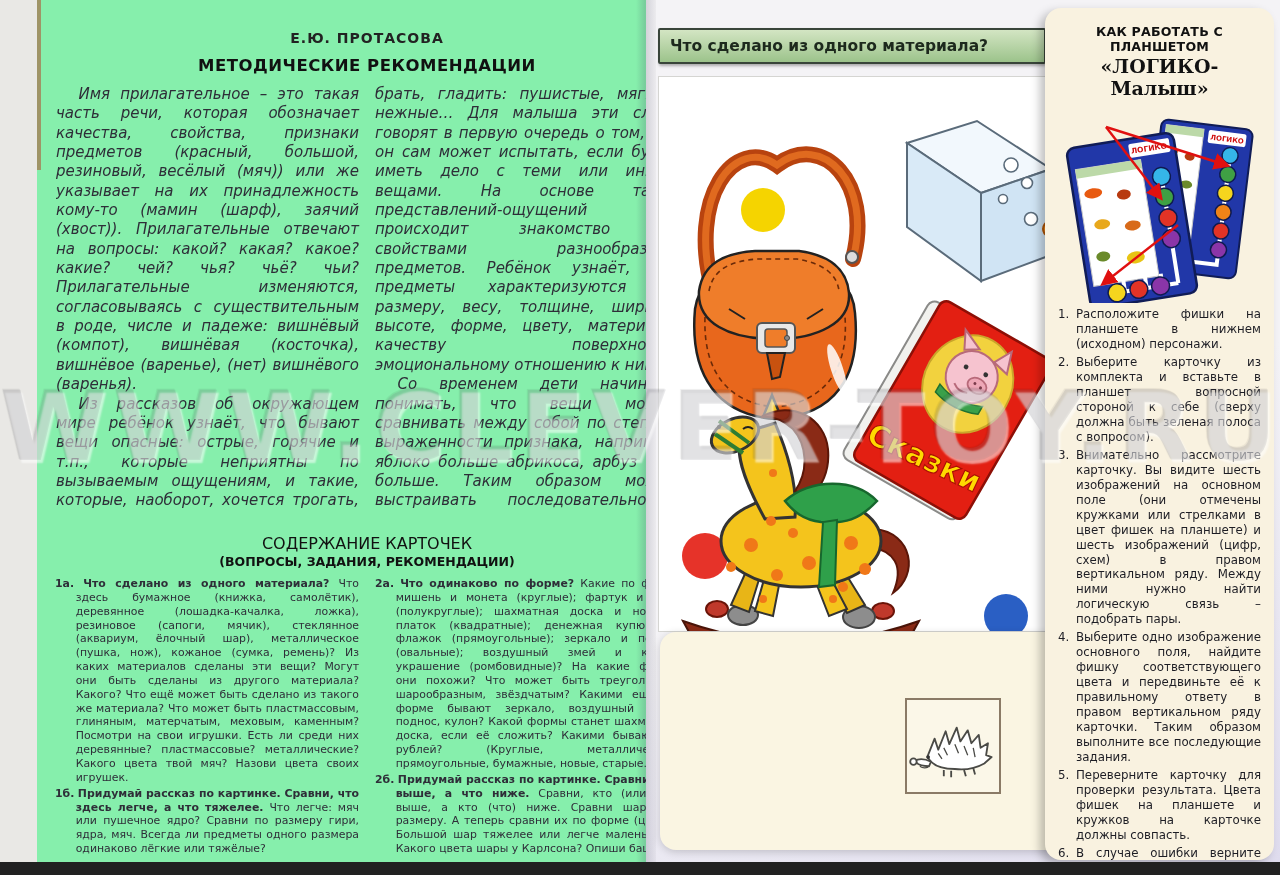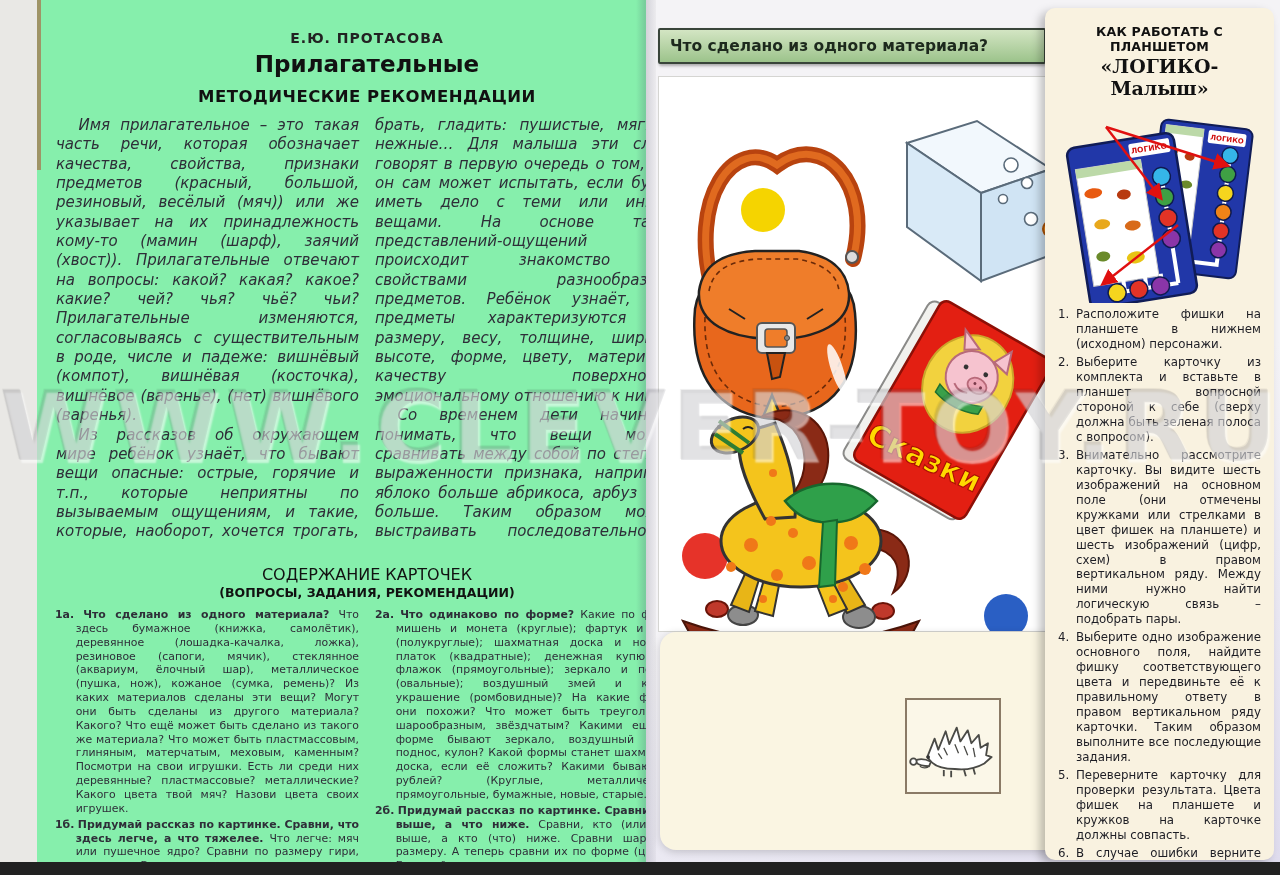--- a/index.html
+++ b/index.html
@@ -32,21 +32,21 @@
                 background:linear-gradient(180deg,#d3e5c3,#9cc38b);border:2px solid #39453a;border-radius:2px;
                 display:flex;align-items:center;padding-left:10px;font-weight:bold;font-size:15.5px;color:#1d291d;
                 box-shadow:1px 2px 3px rgba(0,0,0,.3);z-index:2;}
   .illo-card{position:absolute;left:12px;top:76px;width:500px;height:556px;background:#fff;
              border:1px solid #d5d5d2;box-sizing:border-box;overflow:hidden;z-index:1;}
   .answer-card{position:absolute;left:14px;top:632px;width:496px;height:218px;background:#faf5e2;
                border-radius:16px;box-shadow:0 2px 8px rgba(0,0,0,.18);z-index:3;}
   .hedgehog-frame{position:absolute;left:245px;top:66px;width:96px;height:96px;background:#fbf7e8;
                   border:2px solid #8a7a66;box-sizing:border-box;}
   .howto{position:absolute;left:399px;top:8px;width:229px;height:852px;box-sizing:border-box;
-         background:#f9f2e0;border-radius:10px;box-shadow:-5px 4px 10px rgba(0,0,0,.25);
+         background:#f9f2e0;border-radius:16px;box-shadow:-5px 4px 10px rgba(0,0,0,.25);
          padding:16px 13px 9px;z-index:6;}
   .howto-t1{text-align:center;font-size:12.6px;font-weight:bold;letter-spacing:.2px;color:#111;}
   .howto-t2{text-align:center;font-size:19px;font-weight:bold;font-family:"DejaVu Serif",serif;color:#111;margin-top:1px;}
   .tablets-wrap{width:204px;height:198px;margin:6px auto 4px;}
   .steps{margin:2px 0 0;padding:0;list-style:none;}
   .step{display:flex;gap:4px;font-size:11.8px;line-height:1.27;text-align:justify;margin-bottom:3px;color:#1d1d24;}
   .step .num{min-width:14px;flex:0 0 auto;}
   
   .watermark{position:absolute;top:370px;left:0;width:1132px;text-align:center;z-index:20;
              font-size:97px;font-weight:bold;letter-spacing:6px;white-space:nowrap;pointer-events:none;
@@ -56,21 +56,20 @@
 </style>
 </head>
 <body>
 
 <div class="stage">
 
   <div class="left-page">
     <div class="spine-edge"></div>
     <div class="lp-inner">
       <div class="lp-author">Е.Ю. ПРОТАСОВА</div>
-      <div class="lp-title">Прилагательные</div>
       <div class="lp-method">МЕТОДИЧЕСКИЕ РЕКОМЕНДАЦИИ</div>
 
       <div class="body-cols">
         <p>Имя прилагательное – это такая часть речи, которая обозначает качества, свойства, признаки предметов (красный, большой, резиновый, весёлый (мяч)) или же указывает на их принадлежность кому-то (мамин (шарф), заячий (хвост)). Прилагательные отвечают на вопросы: какой? какая? какое? какие? чей? чья? чьё? чьи? Прилагательные изменяются, согласовываясь с существительным в роде, числе и падеже: вишнёвый (компот), вишнёвая (косточка), вишнёвое (варенье), (нет) вишнёвого (варенья).</p>
         <p>Из рассказов об окружающем мире ребёнок узнаёт, что бывают вещи опасные: острые, горячие и т.п., которые неприятны по вызываемым ощущениям, и такие, которые, наоборот, хочется трогать, брать, гладить: пушистые, мягкие, нежные… Для малыша эти слова говорят в первую очередь о том, что он сам может испытать, если будет иметь дело с теми или иными вещами. На основе таких представлений-ощущений происходит знакомство со свойствами разнообразных предметов. Ребёнок узнаёт, что предметы характеризуются по размеру, весу, толщине, ширине, высоте, форме, цвету, материалу, качеству поверхности, эмоциональному отношению к ним.</p>
         <p>Со временем дети начинают понимать, что вещи можно сравнивать между собой по степени выраженности признака, например: яблоко больше абрикоса, арбуз ещё больше. Таким образом можно выстраивать последовательности. Малыши могут сравнивать между собой до 5 предметов, дети старшего дошкольного возраста в состоянии выстроить ряд из 7–10 предметов. Такие упражнения вы найдёте в настоящем комплекте карточек. Обратите внимание: на оборотной стороне карточек предметы (объекты) расположены не по порядку, и их нужно мысленно расположить по возрастанию, а затем – по убыванию выраженности признака, используя степени сравнения прилагательных, например: маленький, побольше, большой, ещё больше, самый большой.</p>
         <p>Кроме того, нужно придумать рассказ по картинке на оборотной стороне карточек, описать, что делают персонажи, какое у них настроение (кто сердитый, грустный, удивлённый, ошеломлённый, радостный, довольный, весёлый, спокойный, счастливый).</p>
 
       </div>
 

